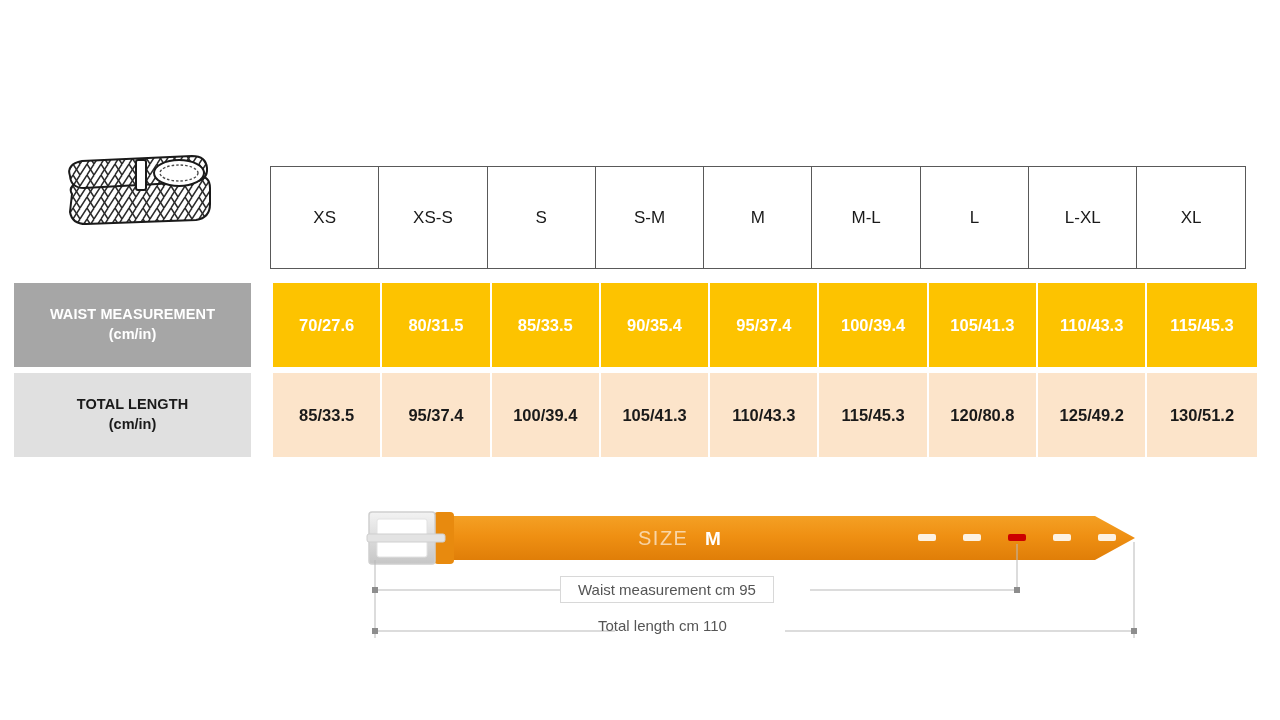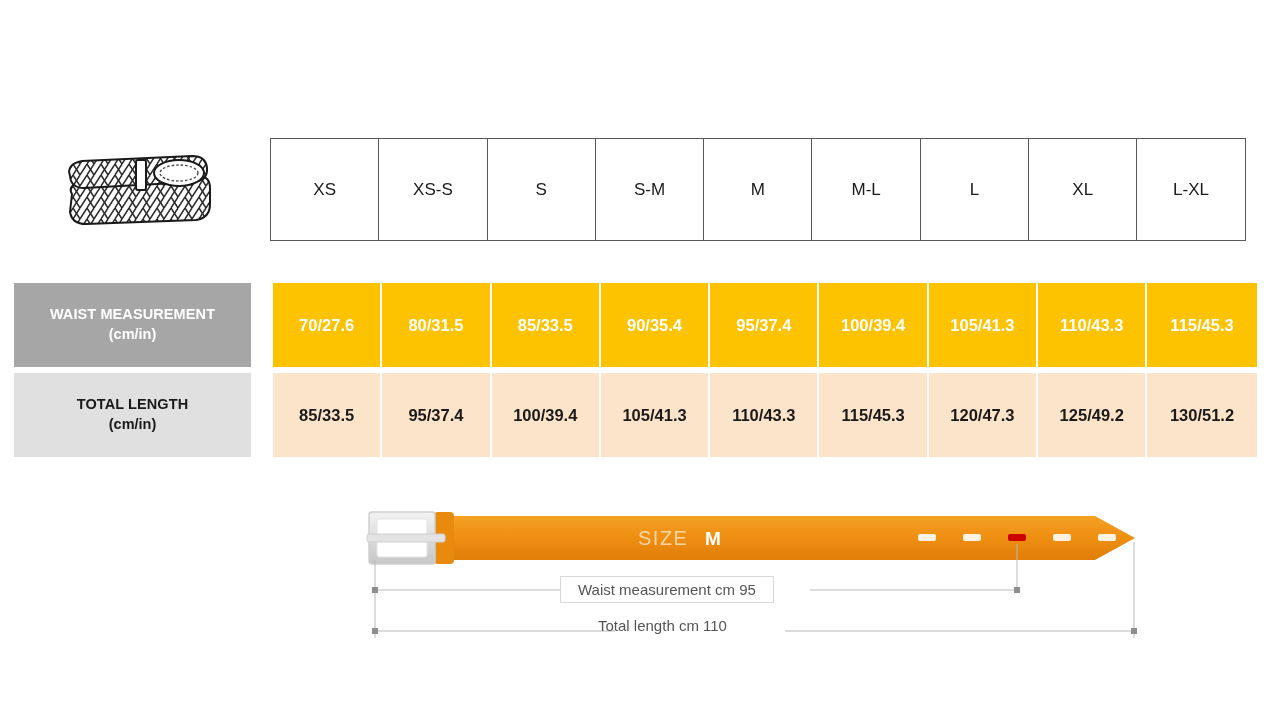--- a/index.html
+++ b/index.html
@@ -14,21 +14,21 @@
   
   .product-icon { position: absolute; left: 52px; top: 142px; width: 170px; height: 100px; }
 
   
   .size-header-row { position: absolute; left: 270px; top: 138px; display: flex; }
   .size-header-cell {
     width: 109.3px; height: 103px;
     border: 1px solid #595959;
     margin-left: -1px;
     display: flex; align-items: center; justify-content: center;
-    font-size: 17px; color: #1a1a1a;
+    font-size: 17px; color: #1a1a1a; margin-top: 28px;
   }
   .size-header-cell:first-child { margin-left: 0; }
 
   
   .meas-row { position: absolute; display: flex; align-items: stretch; }
   .row-waist { left: 14px; top: 283px; }
   .row-total { left: 14px; top: 373px; }
 
   .row-label {
     width: 237px; height: 84px;
@@ -95,22 +95,22 @@
   </div>
 
   <div class="size-header-row" id="size-header-row">
       <div class="size-header-cell">XS</div>
       <div class="size-header-cell">XS-S</div>
       <div class="size-header-cell">S</div>
       <div class="size-header-cell">S-M</div>
       <div class="size-header-cell">M</div>
       <div class="size-header-cell">M-L</div>
       <div class="size-header-cell">L</div>
+      <div class="size-header-cell">L-XL</div>
       <div class="size-header-cell">XL</div>
-      <div class="size-header-cell">L-XL</div>
     </div>
 
   <div class="meas-row row-waist">
     <div class="row-label label-waist">
       <span class="l1">WAIST MEASUREMENT</span>
       <span class="l2">(cm/in)</span>
     </div>
     <div class="cells" id="waist-cells">
         <div class="cell cell-waist">70/27.6</div>
         <div class="cell cell-waist">80/31.5</div>
@@ -129,21 +129,21 @@
       <span class="l1">TOTAL LENGTH</span>
       <span class="l2">(cm/in)</span>
     </div>
     <div class="cells" id="total-cells">
         <div class="cell cell-total">85/33.5</div>
         <div class="cell cell-total">95/37.4</div>
         <div class="cell cell-total">100/39.4</div>
         <div class="cell cell-total">105/41.3</div>
         <div class="cell cell-total">110/43.3</div>
         <div class="cell cell-total">115/45.3</div>
-        <div class="cell cell-total">120/47.3</div>
+        <div class="cell cell-total">120/80.8</div>
         <div class="cell cell-total">125/49.2</div>
         <div class="cell cell-total">130/51.2</div>
       </div>
   </div>
 
   <div class="belt-diagram">
     <svg viewBox="0 0 800 150" width="800" height="150">
       <defs>
         <linearGradient id="beltGrad" x1="0" y1="0" x2="0" y2="1">
           <stop offset="0%" stop-color="#F4A024"></stop>

